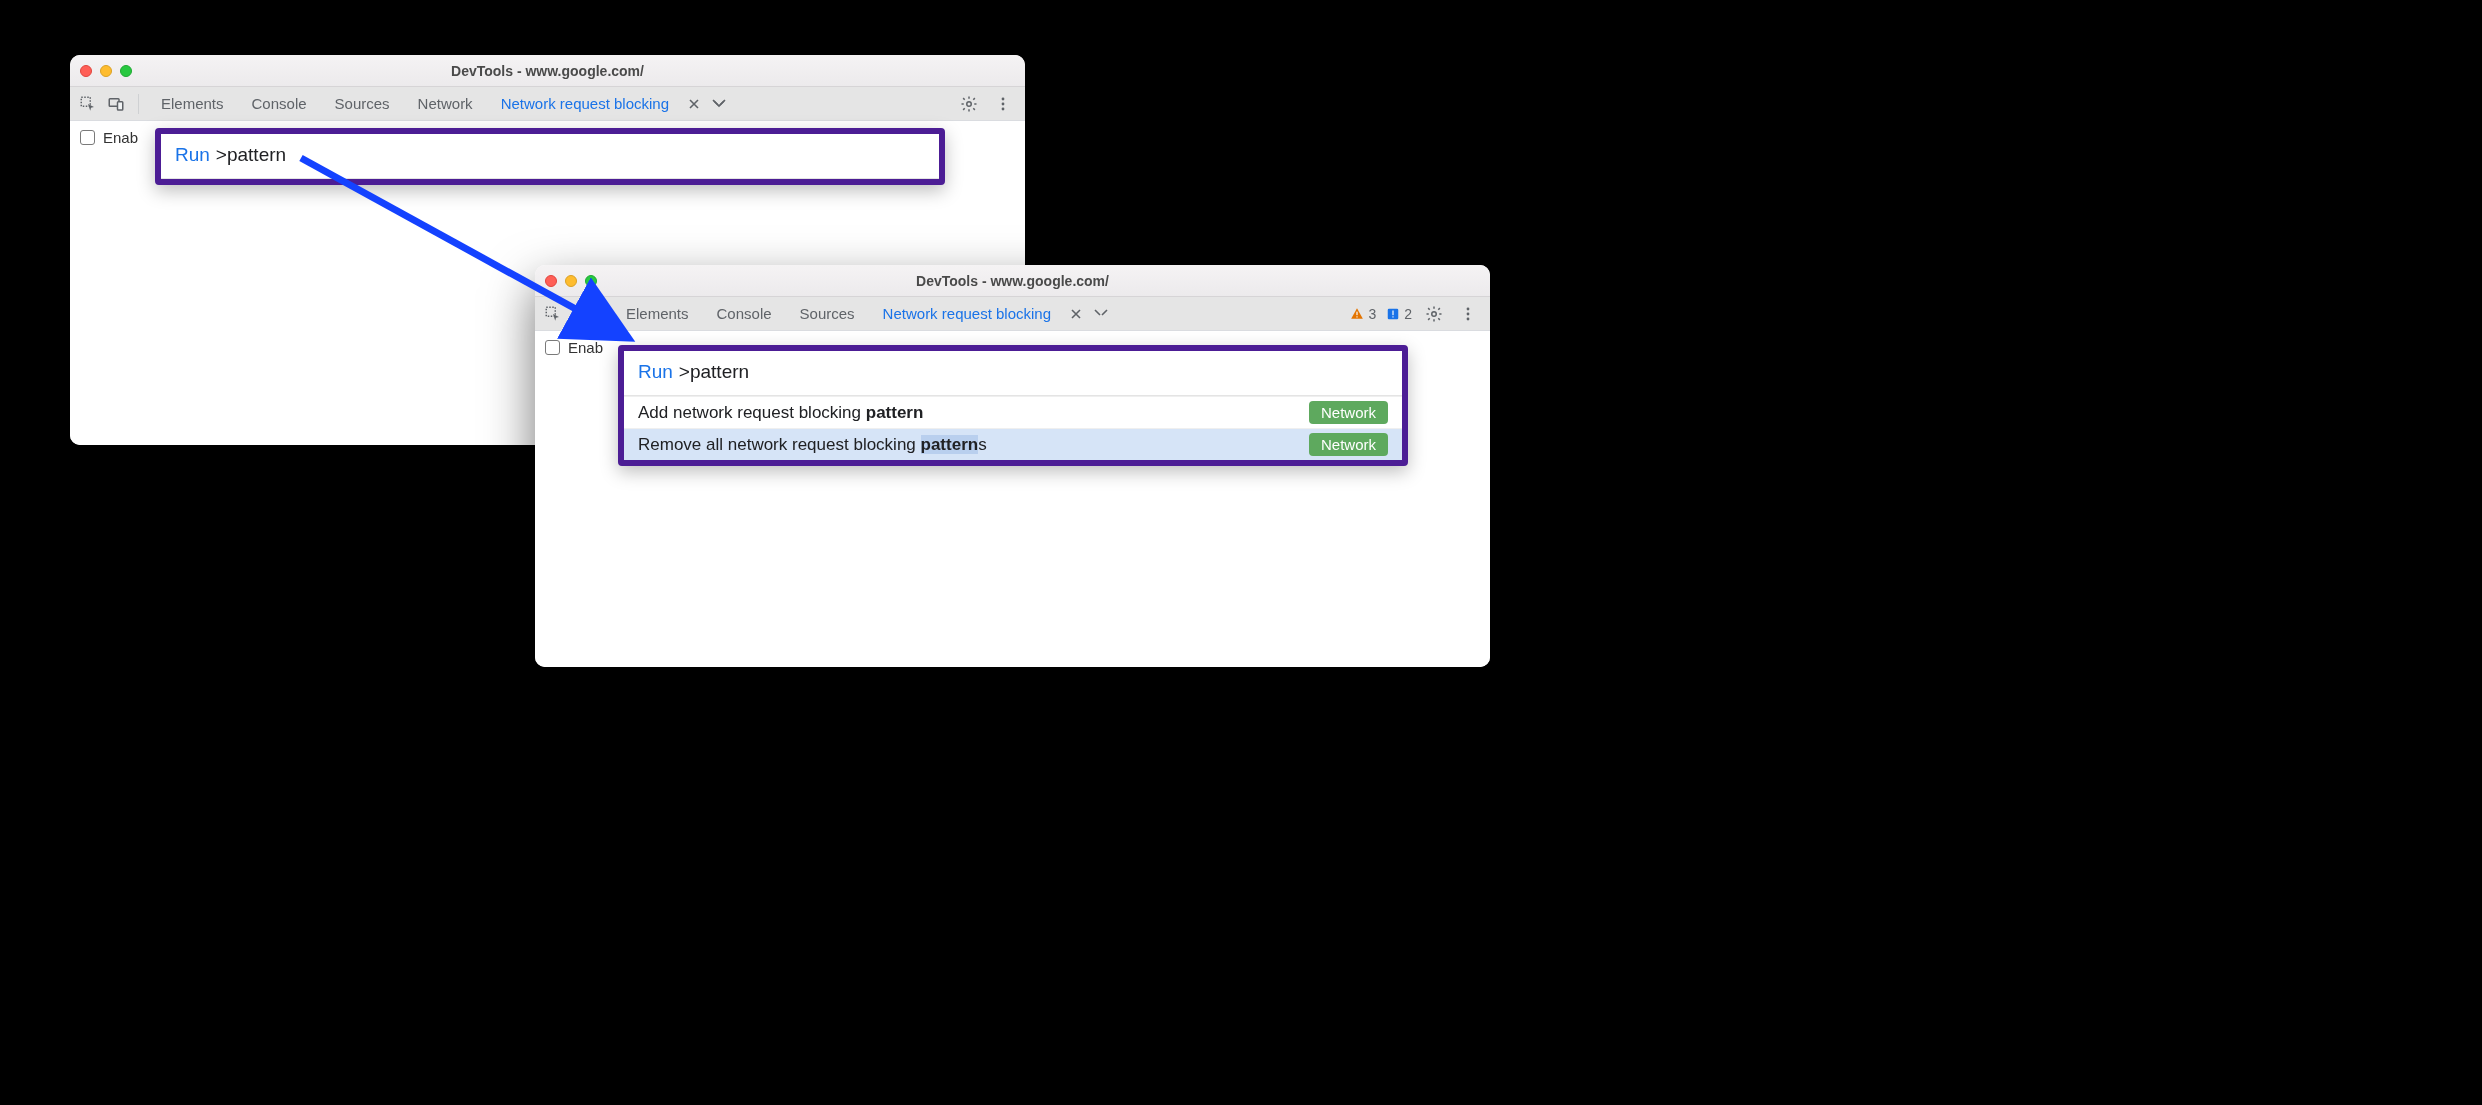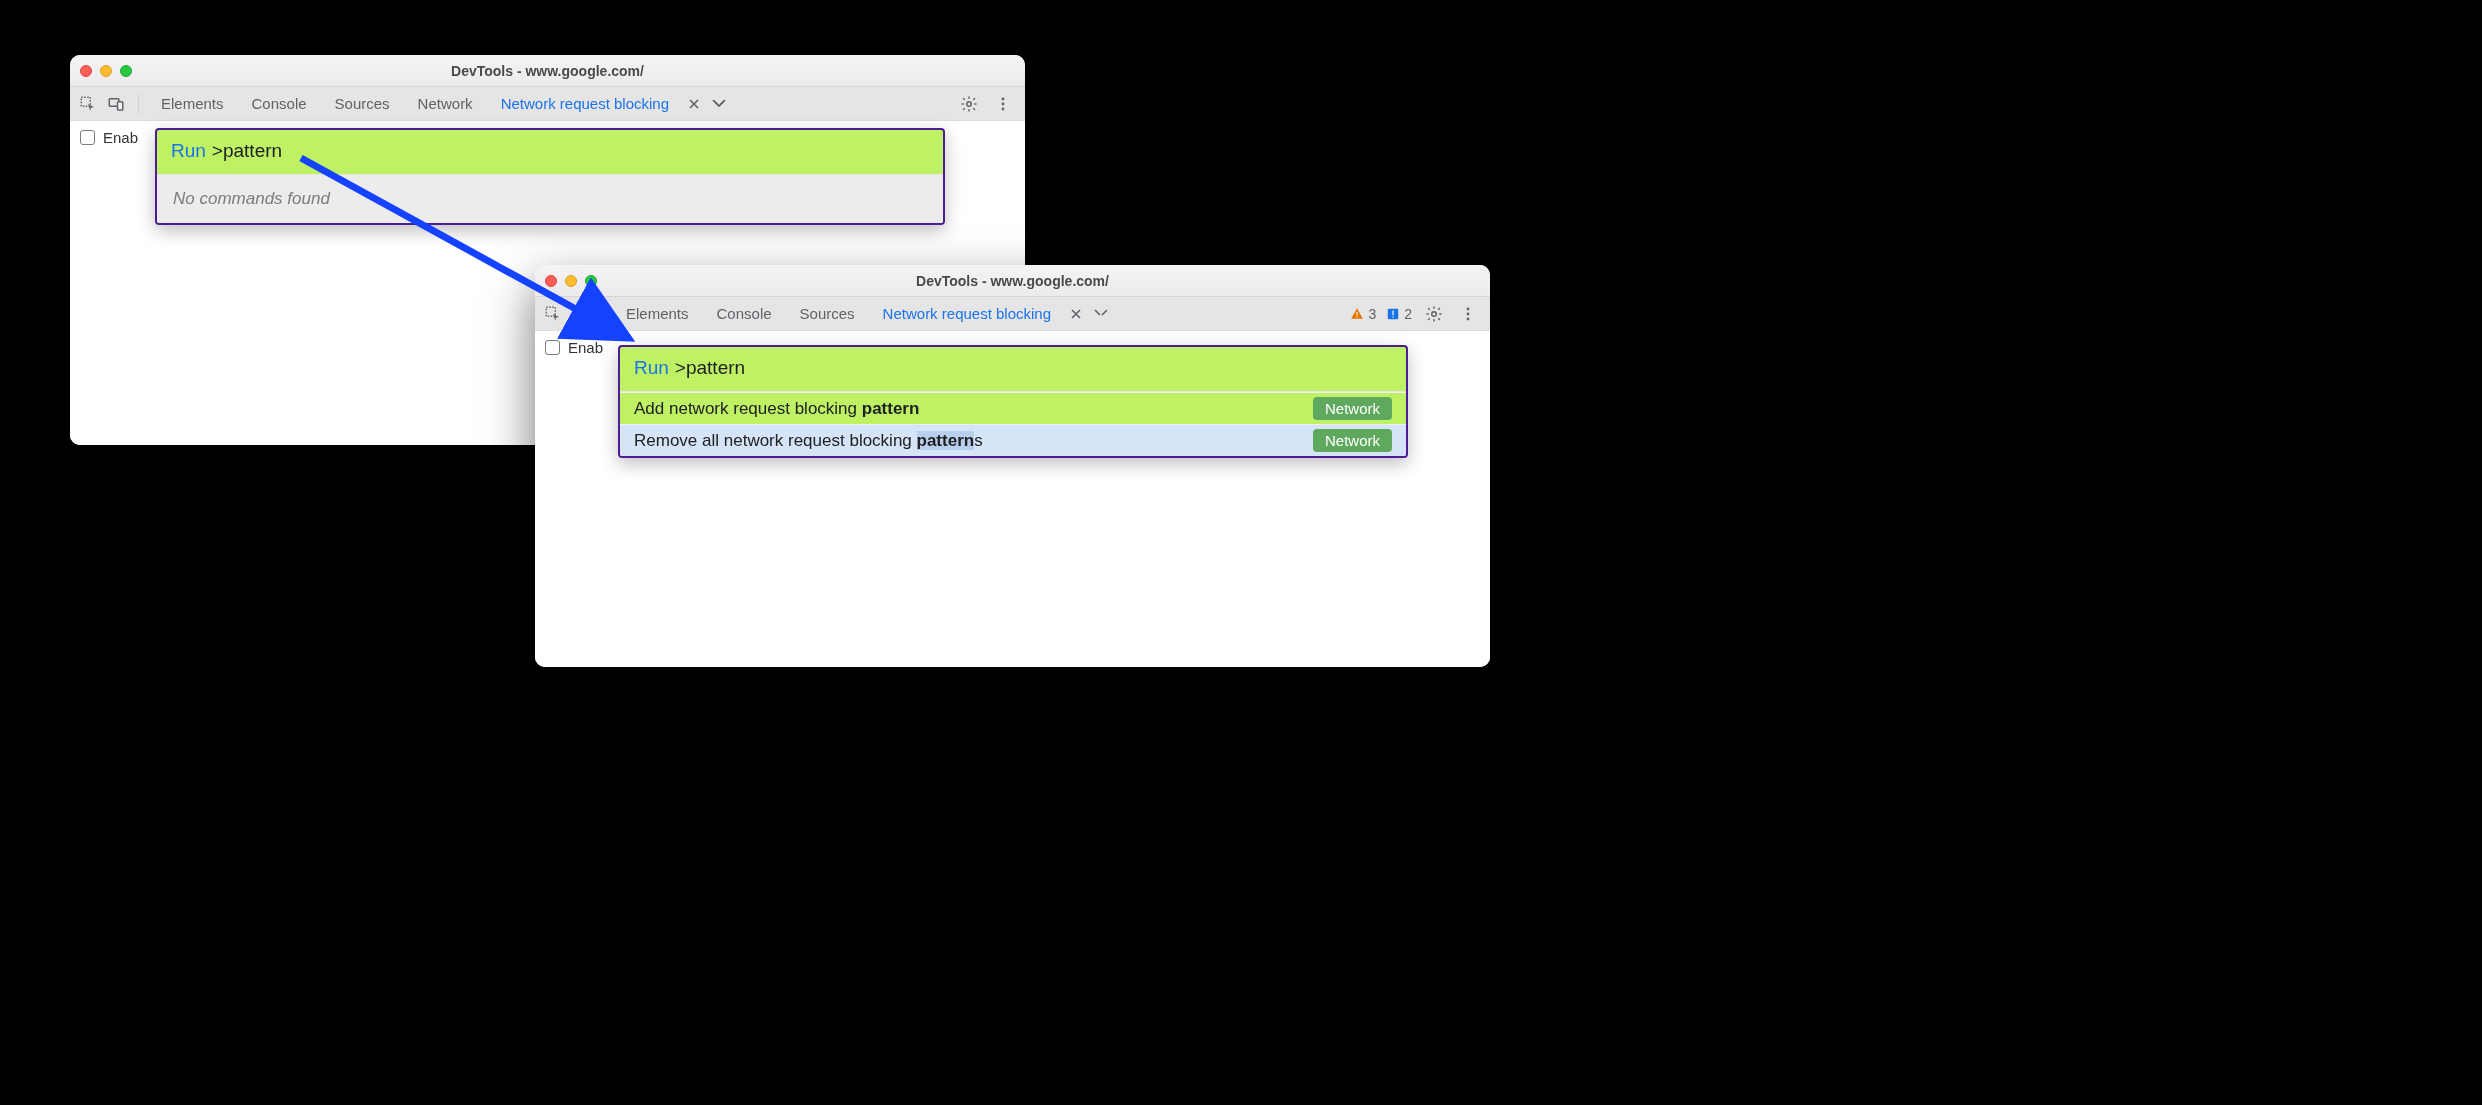--- a/index.html
+++ b/index.html
@@ -107,22 +107,22 @@
   }
   .checkbox {
     width: 15px; height: 15px;
     border: 1.5px solid #7a7a7a;
     border-radius: 3px;
     background: #fff;
   }
 
   .command-menu {
     position: absolute;
-    background: #bef264;
-    border: 2px solid #4c1d95;
+    background: #ffffff;
+    border: 6px solid #4c1d95;
     border-radius: 4px;
     box-shadow: 0 6px 18px rgba(0,0,0,.25);
     overflow: hidden;
   }
   .cm1 { left: 155px; top: 128px; width: 790px; }
   .cm2 { left: 618px; top: 345px; width: 790px; }
 
   .cm-input {
     display: flex;
     align-items: baseline;
@@ -245,21 +245,20 @@
     </div>
 
     <div class="body-white"></div>
   </div>
 
   <div class="command-menu cm1">
     <div class="cm-input">
       <span class="cm-run">Run</span>
       <span class="cm-query">&gt;pattern</span>
     </div>
-    <div class="cm-empty">No commands found</div>
   </div>
 
   <div class="window win2">
     <div class="titlebar">
       <div class="traffic">
         <div class="tl red"></div>
         <div class="tl yellow"></div>
         <div class="tl green"></div>
       </div>
       <div class="title">DevTools - www.google.com/</div>

